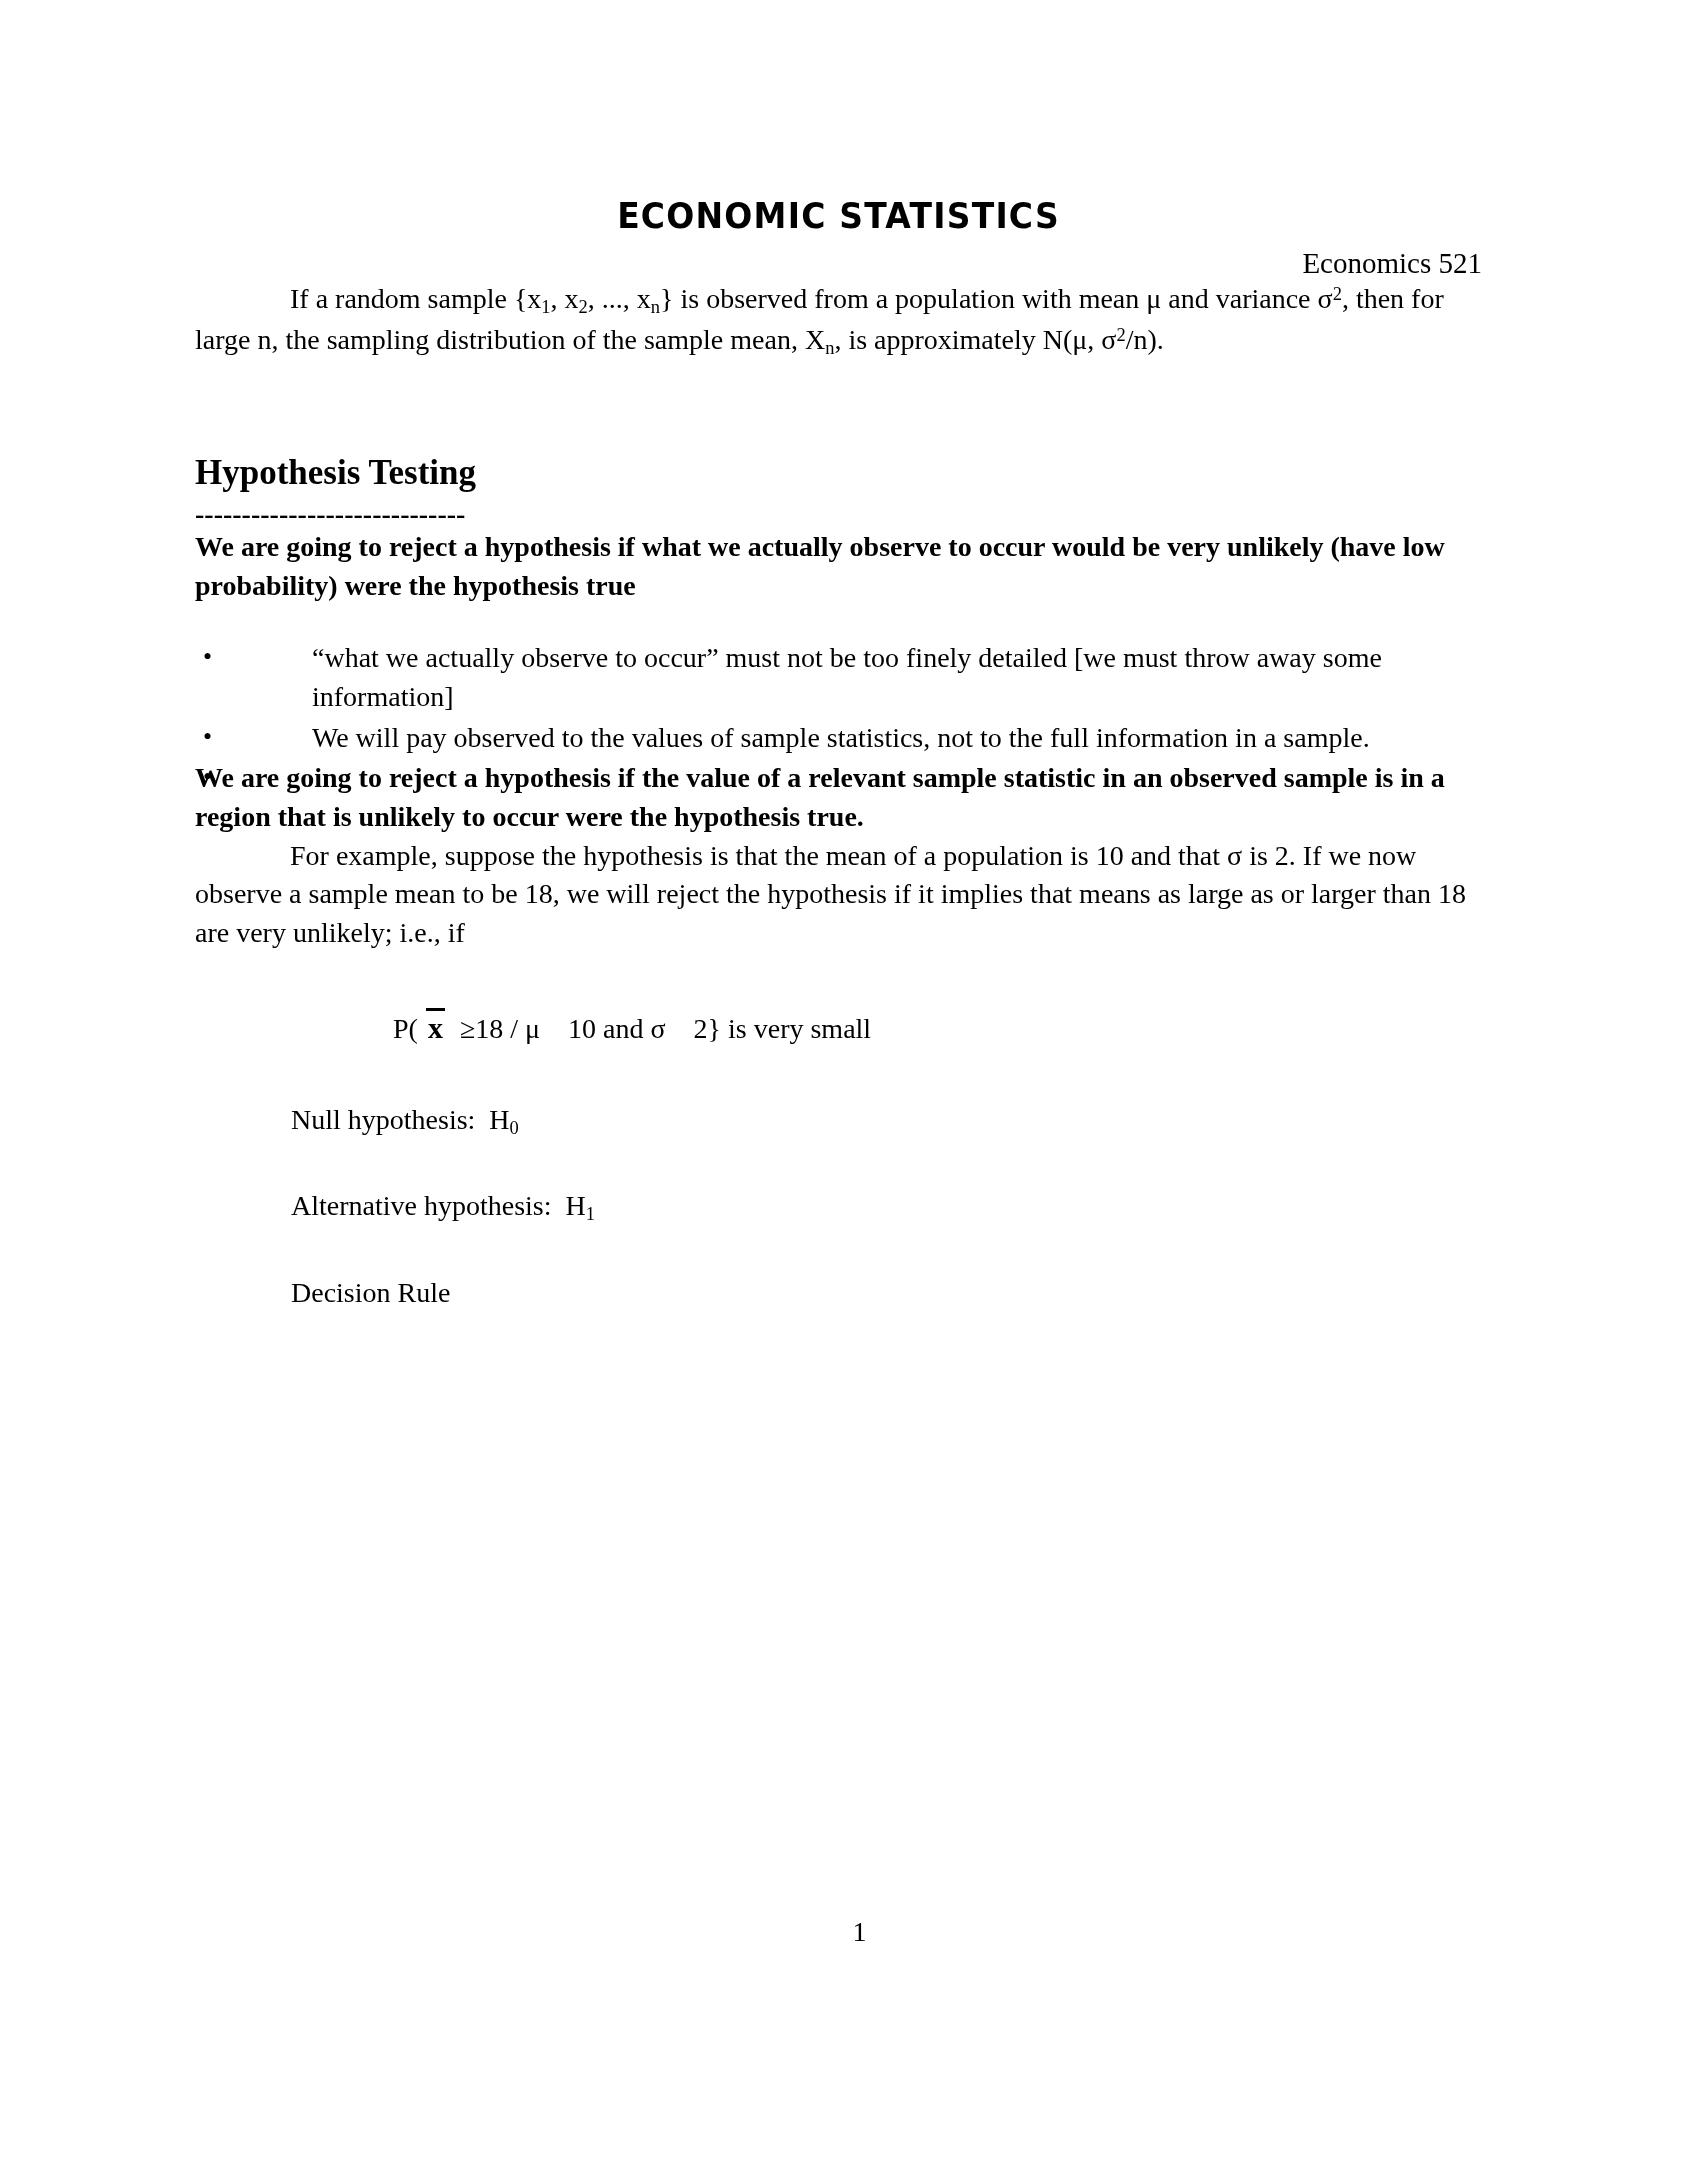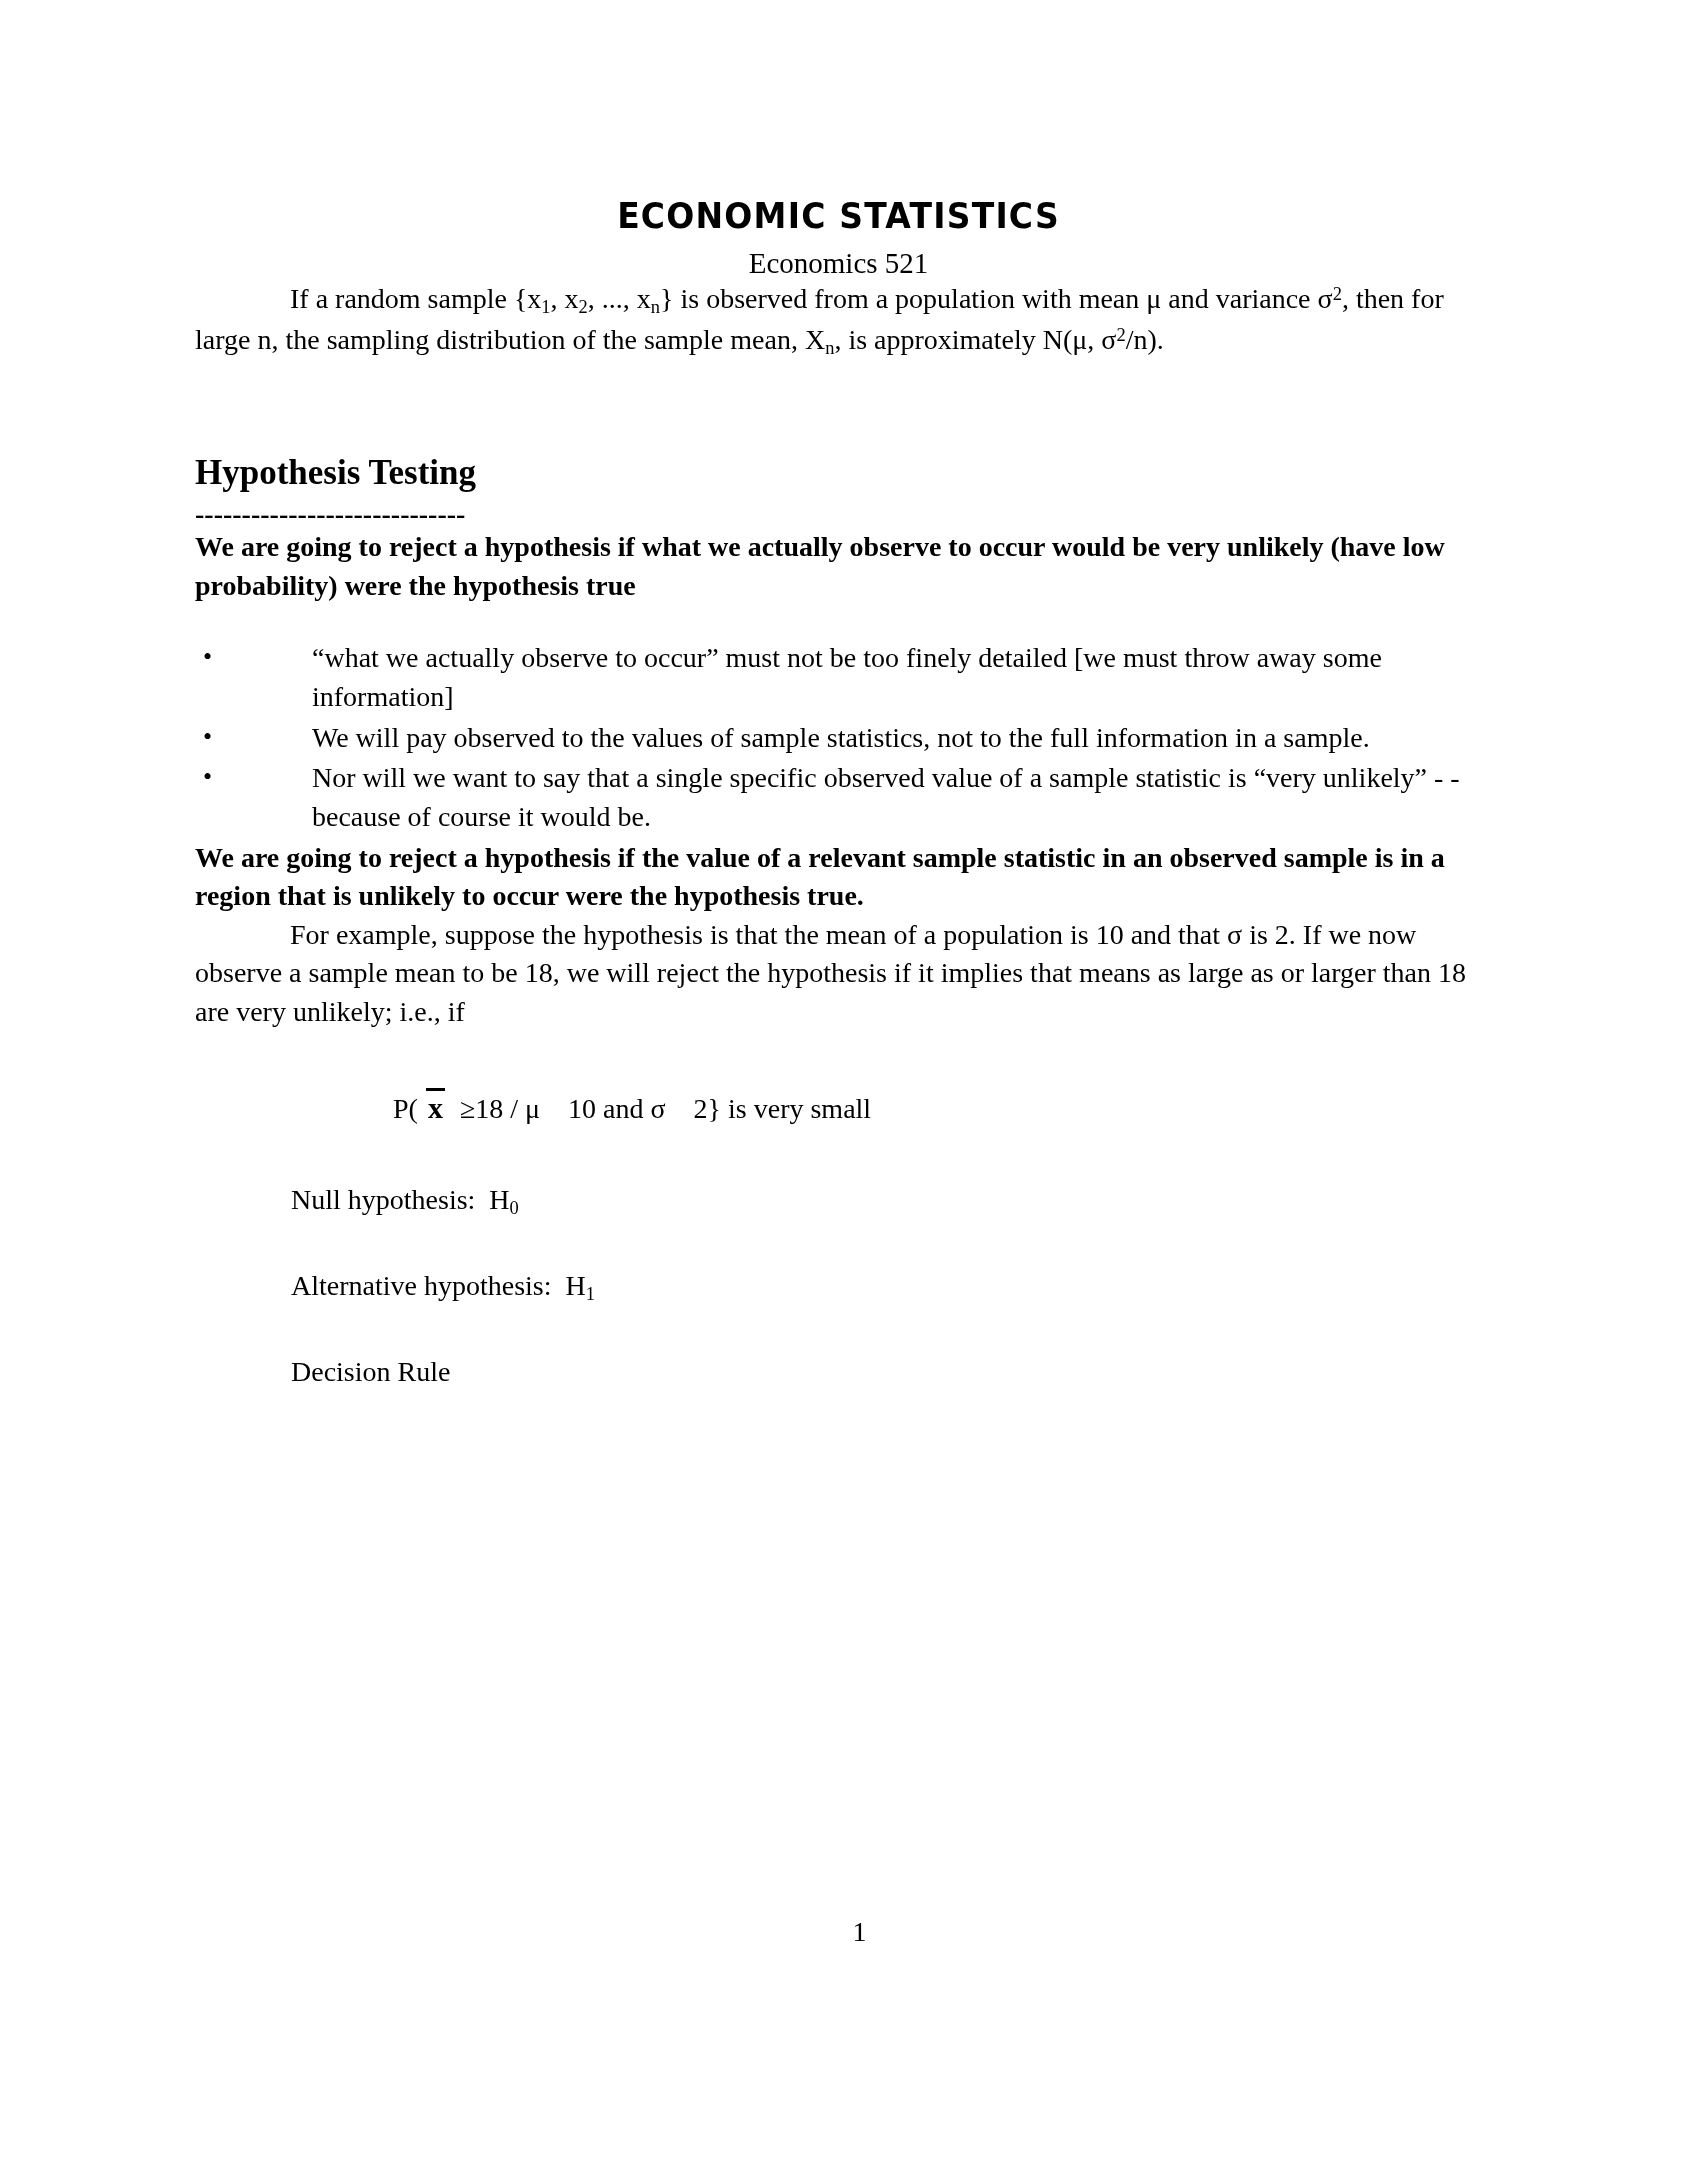--- a/index.html
+++ b/index.html
@@ -30,21 +30,21 @@
     text-align: center;
     font-family: "DejaVu Sans", sans-serif;
     font-weight: 700;
     font-size: 33px;
     letter-spacing: 1.2px;
     margin-top: 198px;
     line-height: 1.1;
     transform: scaleY(1.05);
   }
   .doc-subtitle {
-    text-align: center;
+    text-align: right;
     font-size: 29px;
     margin-top: 14px;
     line-height: 1.1;
   }
 
   
   .h-bold {
     font-weight: 700;
     font-size: 28px;
     margin-top: 51px;
@@ -179,21 +179,21 @@
     <p class="body para-clt"><span class="indent"></span><span>If a random sample {x</span><sub class="small">1</sub><span>, x</span><sub class="small">2</sub><span>, ..., x</span><sub class="small">n</sub><span>} is observed from a population with mean μ and variance σ</span><sup class="small">2</sup><span>, then for large n, the sampling distribution of  the sample mean, X</span><sub class="small">n</sub><span>, is approximately N(μ, σ</span><sup class="small">2</sup><span>/n).</span></p>
 
     <div class="h-large">Hypothesis Testing</div>
     <div class="dash-rule">-----------------------------</div>
 
     <p class="body bold-para">We are going to reject a hypothesis if what we actually observe to occur would be very unlikely (have low probability) were the hypothesis true</p>
 
     <ul class="bullets">
       <li><span class="bullet-dot">•</span><span>“what we actually observe to occur” must not be too finely detailed [we must throw away some information]</span></li>
       <li><span class="bullet-dot">•</span><span>We will pay observed to the values of sample statistics, not to the full information in a sample.</span></li>
-      <li><span class="bullet-dot">•</span><span>Nor will we want to say that a single specific observed value of a sample statistic is “very unlikely” - - because of course it would be.</span></li>
+      <li><span class="bullet-dot">•</span></li>
     </ul>
 
     <p class="body bold-para-2">We are going to reject a hypothesis if the value of a relevant sample statistic in an observed sample is in a region that is unlikely to occur were the hypothesis true.</p>
 
     <p class="body para-example"><span class="indent"></span><span>For example, suppose the hypothesis is that the mean of a population is 10 and that σ is 2. If we now observe a sample mean to be 18, we will reject the hypothesis if it implies that means as large as or larger than 18 are very unlikely; i.e., if</span></p>
 
     <div class="formula-line"><span>P( </span><span class="xbar"><span class="bar"></span><span>x</span></span><span>  ≥18 / μ    10 and σ    2} is very small</span></div>
 
     <div class="deflist">
       <div class="defline"><span>Null hypothesis:  H</span><sub class="small">0</sub></div>

